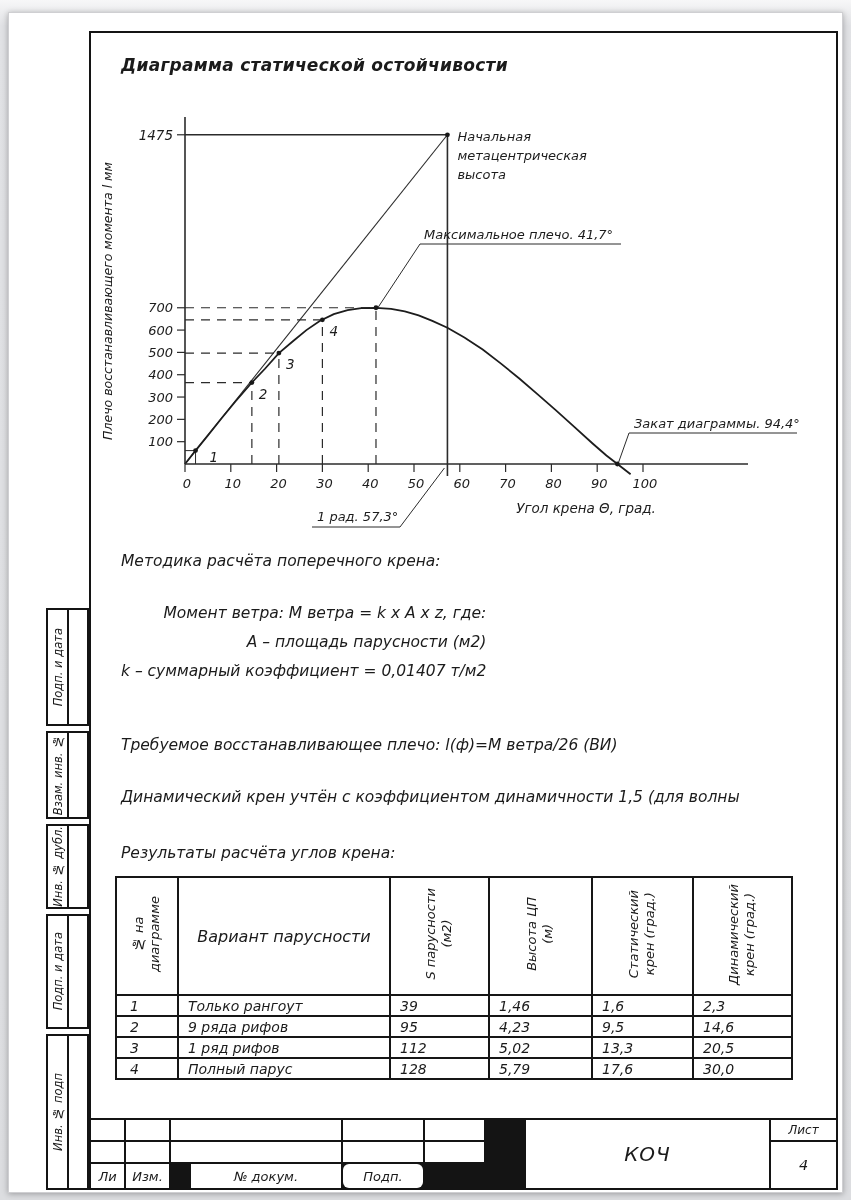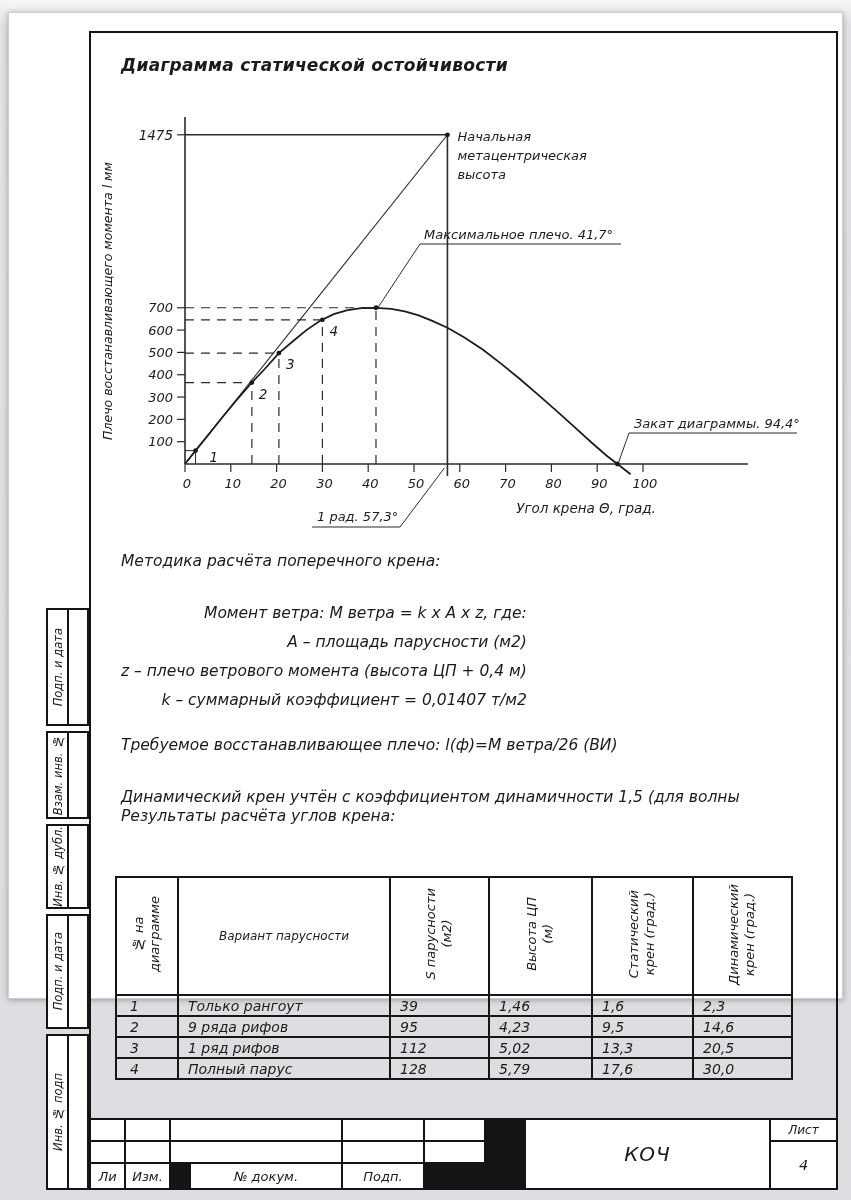--- a/index.html
+++ b/index.html
@@ -1,34 +1,34 @@
 <!DOCTYPE html>
 <html><head>
 <meta charset="utf-8">
 <style>
   html,body{margin:0;padding:0;background:#dfe0e3;}
   .scene{position:relative;width:851px;height:1200px;background:linear-gradient(#f7f7f8 0px,#e1e2e5 26px,#dcdde0 100%);overflow:hidden;}
-  .page{position:absolute;left:8px;top:12px;width:835px;height:987px;background:#ffffff;box-shadow:0 1px 6px rgba(0,0,0,.30);border:1px solid #cfcfd2;box-sizing:border-box;}
+  .page{position:absolute;left:8px;top:12px;width:835px;height:1181px;background:#ffffff;box-shadow:0 1px 6px rgba(0,0,0,.30);border:1px solid #cfcfd2;box-sizing:border-box;}
   .eng{font-family:"DejaVu Sans","Liberation Sans",sans-serif;font-style:italic;color:#1b1b1b;}
   .abs{position:absolute;}
   .frame{position:absolute;left:80px;top:18px;width:749px;height:1159px;border:2.5px solid #141414;box-sizing:border-box;}
   .title{left:112px;top:42px;font-size:17px;font-weight:700;letter-spacing:.3px;white-space:nowrap;}
   .bodytext{font-size:15.5px;white-space:nowrap;text-align:right;}
   .lh29 div{line-height:29px;}
   .lh30 div{line-height:30px;font-style:italic;}
   .chart{position:absolute;left:87px;top:88px;width:712px;height:440px;}
   svg text{font-family:"DejaVu Sans","Liberation Sans",sans-serif;font-style:italic;fill:#1c1c1c;}
   
   table.results{position:absolute;left:106px;top:863px;border-collapse:collapse;table-layout:fixed;}
   .results th,.results td{border:2px solid #161616;font-weight:400;box-sizing:border-box;}
   .results th{height:118px;vertical-align:middle;text-align:center;padding:0;}
   .results td{height:21px;font-size:14px;padding:0 0 0 9px;text-align:left;white-space:nowrap;overflow:hidden;}
   .results td.c0{padding-left:13px;}
   .vtext{writing-mode:vertical-rl;transform:rotate(180deg);display:inline-block;line-height:1.25;font-size:13px;}
-  .hhead{font-size:12px;}
+  .hhead{font-size:16px;}
   
   .sbox{position:absolute;left:37px;width:43px;border:2px solid #141414;box-sizing:border-box;display:flex;background:#fff;}
   .sbox .lbl{width:19px;border-right:2px solid #141414;display:flex;align-items:center;justify-content:center;}
   .sbox .lbl span{writing-mode:vertical-rl;transform:rotate(180deg);font-size:11.5px;white-space:nowrap;}
   .sbox .empty{flex:1;}
   
   .titleblock{position:absolute;left:80px;top:1105px;width:749px;height:72px;box-sizing:border-box;border:2px solid #141414;background:#141414;display:grid;grid-template-columns:33px 43px 170px 80px 59px 283px 65px;grid-template-rows:20px 20px 24px;gap:2px;}
   .tb-cell{background:#fff;display:flex;align-items:center;justify-content:center;overflow:hidden;}
   .tb-label{font-size:13px;}
   .tb-doc{font-size:20px;letter-spacing:1px;margin-left:40px;}
@@ -123,28 +123,27 @@
         <circle cx="226.4" cy="218.81279999999998" r="2.4" fill="#181818"></circle>
         <circle cx="279.986" cy="206.76" r="2.4" fill="#181818"></circle>
         <circle cx="351.43399999999997" cy="33.77999999999997" r="2.4" fill="#181818"></circle>
         <circle cx="521.3520000000001" cy="363" r="2.4" fill="#181818"></circle>
       </svg>
 
     <div class="abs eng bodytext" style="left:112px;top:539px">Методика расчёта поперечного крена:</div>
     <div class="abs eng bodytext lh29" style="left:112px;top:586px" id="formulaBlock">
         <div>Момент ветра: М ветра = k x A x z, где:</div>
         <div>А – площадь парусности (м2)</div>
-        <div>z – плечо ветрового момента (высота ЦП + 0,4 м)</div>
         <div>k – суммарный коэффициент = 0,01407 т/м2</div>
       </div>
     <div class="abs eng bodytext" style="left:112px;top:723px">Требуемое восстанавливающее плечо: l(ф)=М ветра/26 (ВИ)</div>
     <div class="abs eng bodytext lh30" style="left:112px;top:769px" id="dynamicBlock">
         <div>Динамический крен учтён с коэффициентом динамичности 1,5 (для волны</div>
       </div>
-    <div class="abs eng bodytext" style="left:112px;top:794px">Результаты расчёта углов крена:</div>
+    <div class="abs eng bodytext" style="left:112px;top:831px">Результаты расчёта углов крена:</div>
 
     <table class="results eng">
       <colgroup>
         <col style="width:62px">
           <col style="width:212px">
           <col style="width:99px">
         <col style="width:103px">
           <col style="width:101px">
           <col style="width:99px">
       </colgroup>
@@ -234,21 +233,21 @@
         <div class="tb-cell" style="grid-area: 2 / 1;"></div>
         <div class="tb-cell tb-label" style="grid-area: 3 / 1;">Ли</div>
         <div class="tb-cell" style="grid-area: 1 / 2;"></div>
         <div class="tb-cell" style="grid-area: 2 / 2;"></div>
         <div class="tb-cell tb-label" style="grid-area: 3 / 2;">Изм.</div>
         <div class="tb-cell" style="grid-area: 1 / 3;"></div>
         <div class="tb-cell" style="grid-area: 2 / 3;"></div>
         <div class="tb-cell tb-label" style="grid-area: 3 / 3; margin-left: 20px;">№ докум.</div>
         <div class="tb-cell" style="grid-area: 1 / 4;"></div>
         <div class="tb-cell" style="grid-area: 2 / 4;"></div>
-        <div class="tb-cell tb-label" style="grid-area: 3 / 4;">Подп.</div>
+        <div class="tb-cell tb-label" style="grid-area: 3 / 4; border-radius: 6px;">Подп.</div>
         <div class="tb-cell" style="grid-area: 1 / 5;"></div>
         <div class="tb-cell" style="grid-area: 2 / 5;"></div>
         <div class="tb-cell tb-label" style="grid-area: 3 / 5; margin-top: 36px;">Дата</div>
         <div class="tb-cell tb-doc" style="grid-area: 1 / 6 / span 3;">КОЧ</div>
         <div class="tb-cell tb-sheet-label" style="grid-area: 1 / 7;">Лист</div>
         <div class="tb-cell tb-sheet-num" style="grid-area: 2 / 7 / span 2;">4</div>
       </div>
   </div>
 </div>
 

